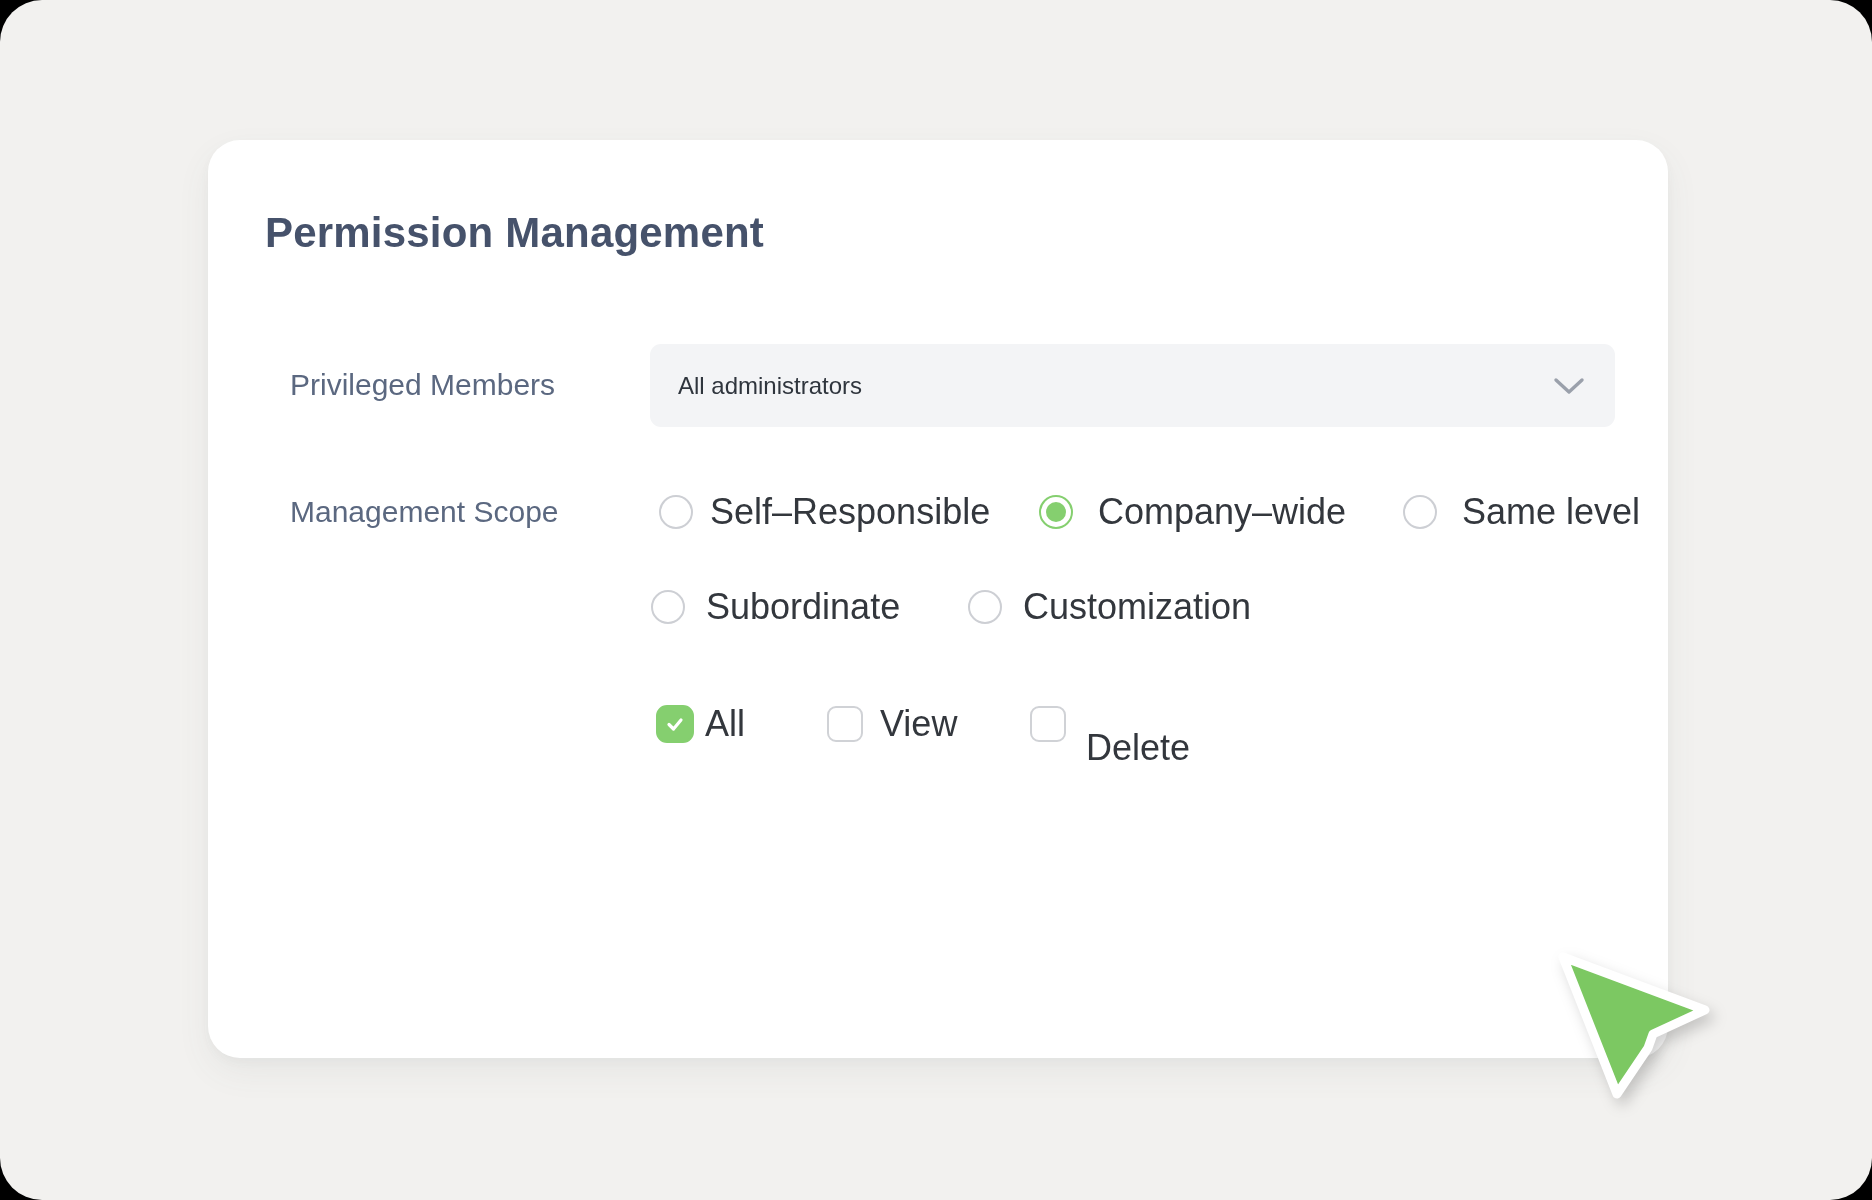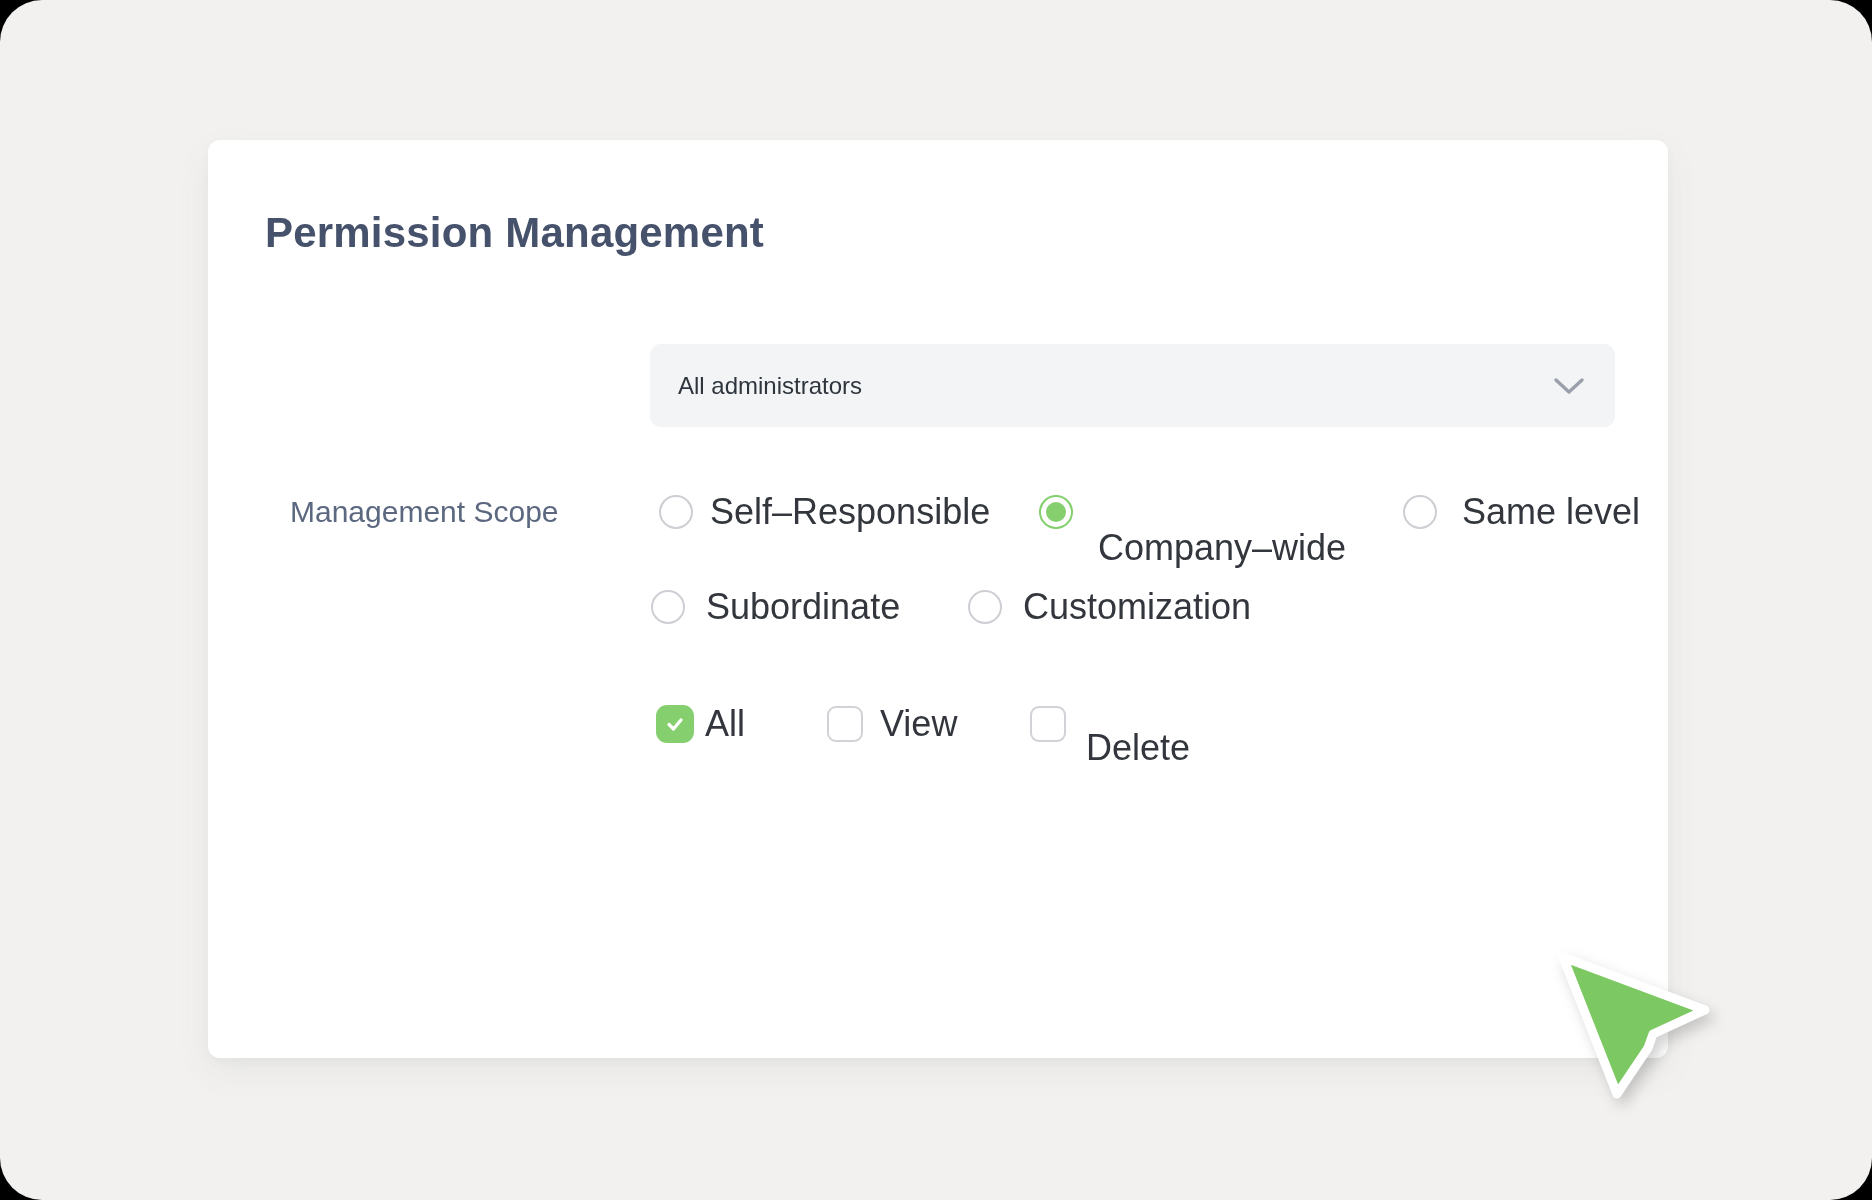--- a/index.html
+++ b/index.html
@@ -13,21 +13,21 @@
   .canvas {
     position: absolute; inset: 0;
     background: #f2f1ef;
     border-radius: 42px;
   }
   .card {
     position: absolute;
     left: 208px; top: 140px;
     width: 1460px; height: 918px;
     background: #ffffff;
-    border-radius: 12px;
+    border-radius: 32px;
     box-shadow: 0 14px 34px rgba(90, 95, 100, 0.07), 0 4px 10px rgba(90,95,100,0.04);
   }
   .vc { position: absolute; transform: translateY(-50%); white-space: nowrap; }
 
   .card-title {
     left: 57px; top: 93px;
     font-size: 42px; font-weight: 600;
     color: #46526b; letter-spacing: 0.2px;
   }
   .field-label {
@@ -104,34 +104,35 @@
   }
 </style>
 </head>
 <body>
 
 <div class="canvas">
   <div class="card">
 
     <div class="vc card-title">Permission Management</div>
 
+    <div class="vc field-label" style="left:82px; top:245px;">Privileged Members</div>
     <div class="dropdown">
       <span class="value-text">All administrators</span>
       <svg class="chevron" viewBox="0 0 32 18">
         <polyline points="3,3 16,15 29,3" fill="none" stroke="#9aa0ab" stroke-width="3.4" stroke-linecap="round" stroke-linejoin="round"></polyline>
       </svg>
     </div>
 
     <div class="vc field-label" style="left:82px; top:372px;">Management Scope</div>
 
     <div class="radio" style="left:468px; top:372px;"></div>
     <div class="vc option-text" style="left:502px; top:372px;">Self–Responsible</div>
 
     <div class="radio on" style="left:848px; top:372px;"></div>
-    <div class="vc option-text" style="left:890px; top:372px;margin-top:36px;">Company–wide</div>
+    <div class="vc option-text" style="left:890px; top:372px;">Company–wide</div>
 
     <div class="radio" style="left:1212px; top:372px;"></div>
     <div class="vc option-text" style="left:1254px; top:372px;">Same level</div>
 
     <div class="radio" style="left:460px; top:467px;"></div>
     <div class="vc option-text" style="left:498px; top:467px;text-align:right;">Subordinate</div>
 
     <div class="radio" style="left:777px; top:467px;"></div>
     <div class="vc option-text" style="left:815px; top:467px;">Customization</div>
 

